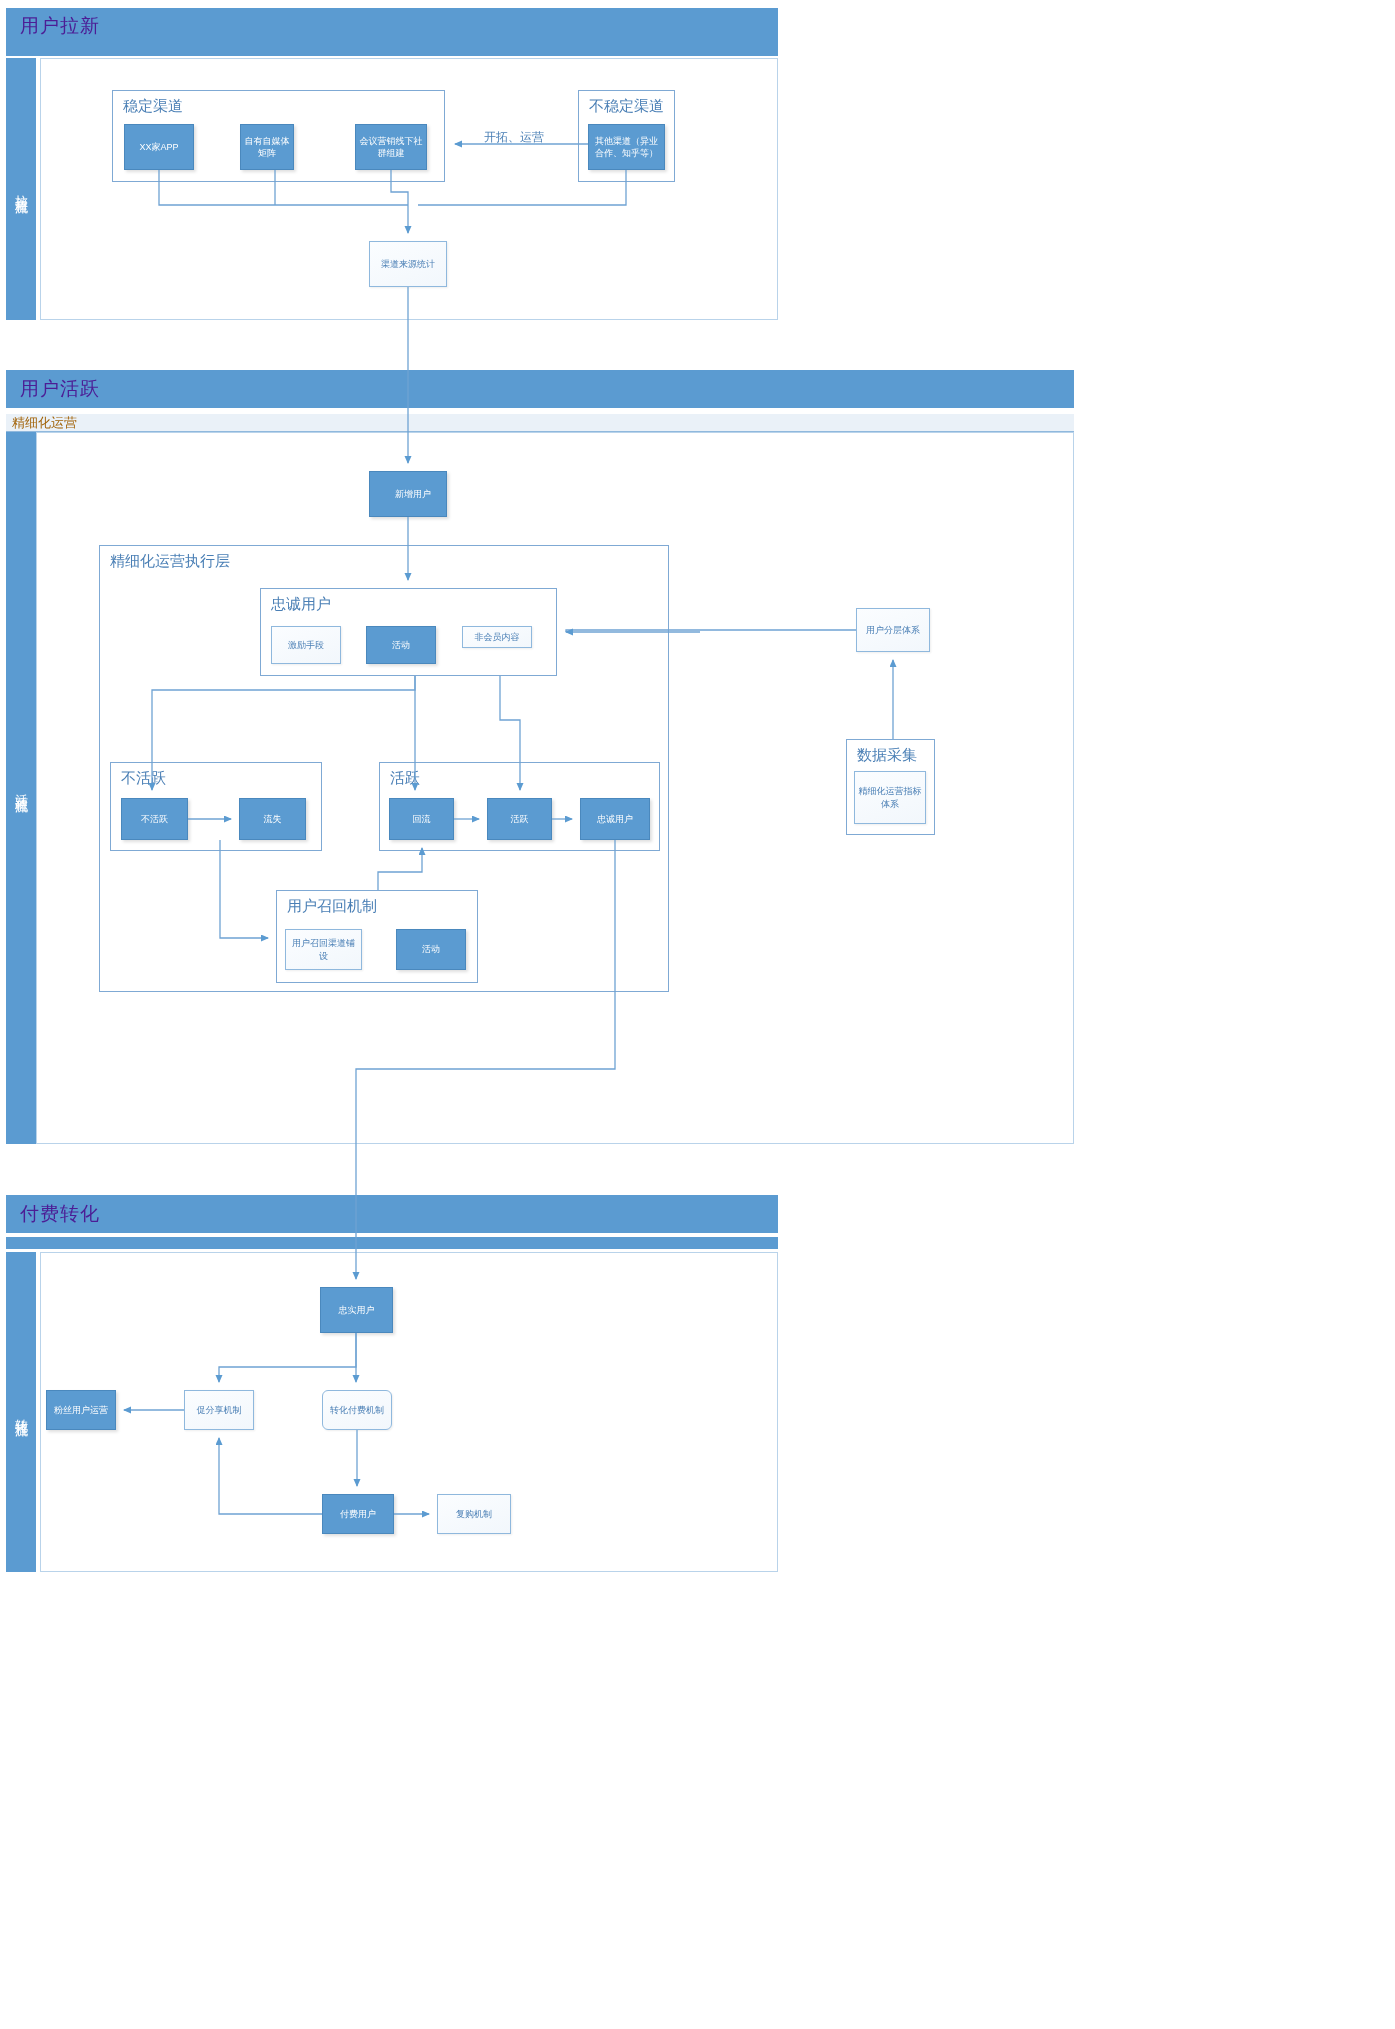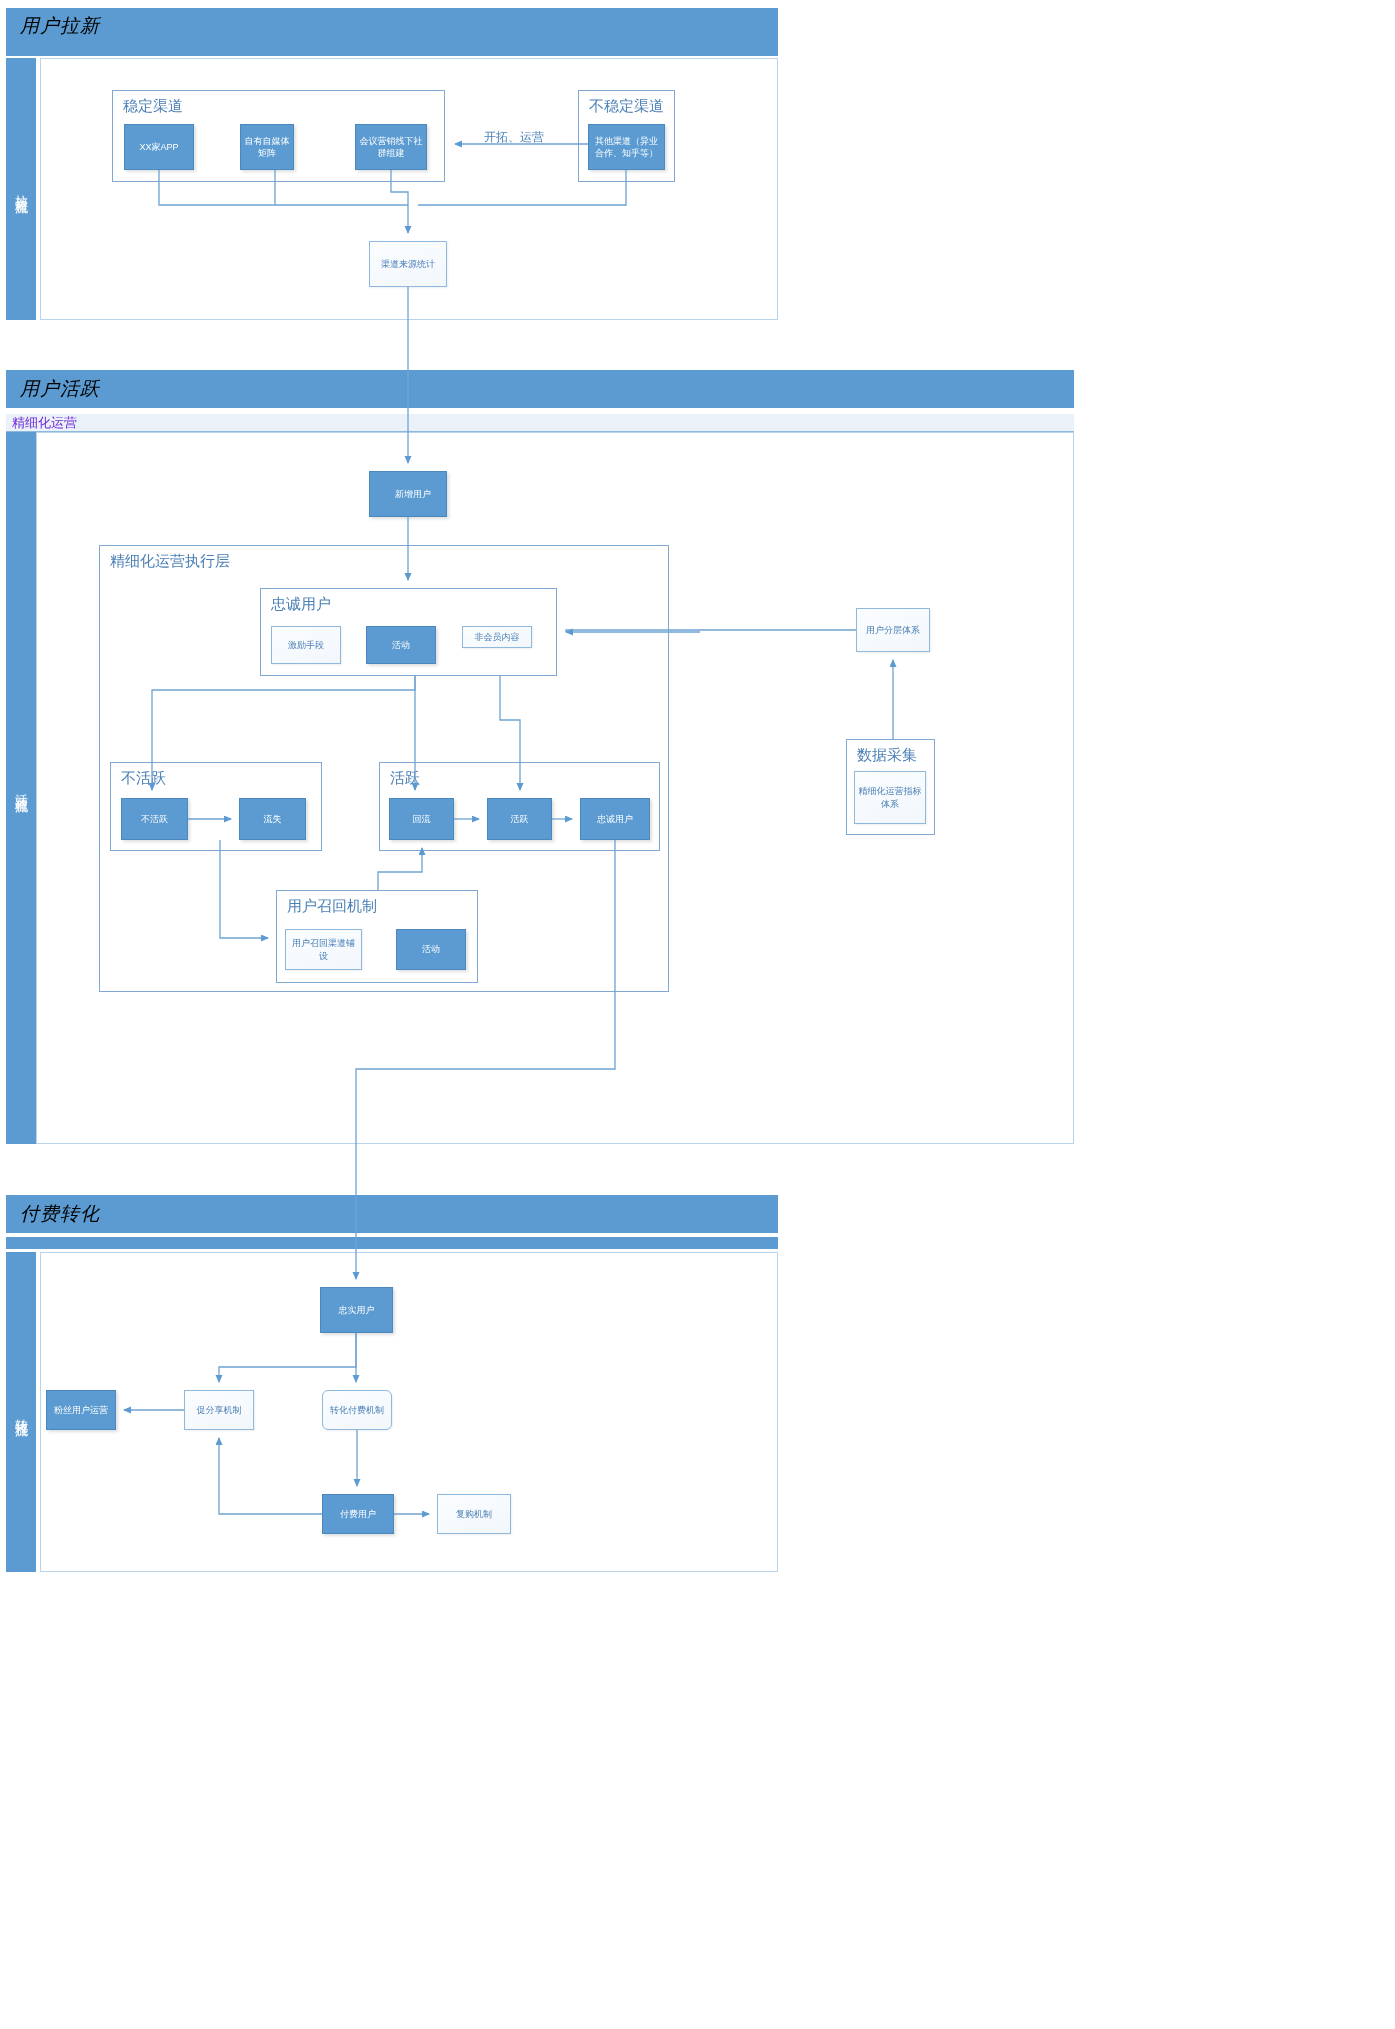--- a/index.html
+++ b/index.html
@@ -1,22 +1,22 @@
 <!DOCTYPE html>
 <html><head>
 <meta charset="utf-8">
 <style>
   html,body{margin:0;padding:0;background:#ffffff;}
   body{font-family:"Liberation Sans","DejaVu Sans",sans-serif;}
   #canvas{position:relative;width:1395px;height:2029px;background:#fff;overflow:hidden;}
-  .sec-header{position:absolute;background:#5b9bd1;color:#000000;font-size:19px;
+  .sec-header{position:absolute;background:#5b9bd1;color:#4c1d95;font-size:19px;
               display:flex;align-items:center;padding-left:14px;box-sizing:border-box;
-              letter-spacing:1px;font-style:italic;}
+              letter-spacing:1px;}
   .sec-subbar{position:absolute;background:#5b9bd1;box-sizing:border-box;}
-  .sec-subbar.lightbar{background:#eaf1f8;color:#6d28d9;font-size:13px;
+  .sec-subbar.lightbar{background:#eaf1f8;color:#a16207;font-size:13px;
               display:flex;align-items:center;padding-left:6px;border-bottom:1px solid #8fb8dd;}
   .lane-label{position:absolute;background:#5b9bd1;color:#fff;box-sizing:border-box;
               display:flex;align-items:center;justify-content:center;}
   .lane-label span{writing-mode:vertical-rl;text-orientation:upright;font-size:13px;
               letter-spacing:2px;white-space:nowrap;}
   .lane-body{position:absolute;background:#fff;border:1px solid #b9d3ea;box-sizing:border-box;}
 
   
   .group{position:absolute;border:1px solid #7fa9d4;background:#fff;box-sizing:border-box;}
   .group-title{position:absolute;font-size:15px;color:#4a7fb5;left:10px;top:6px;white-space:nowrap;}

